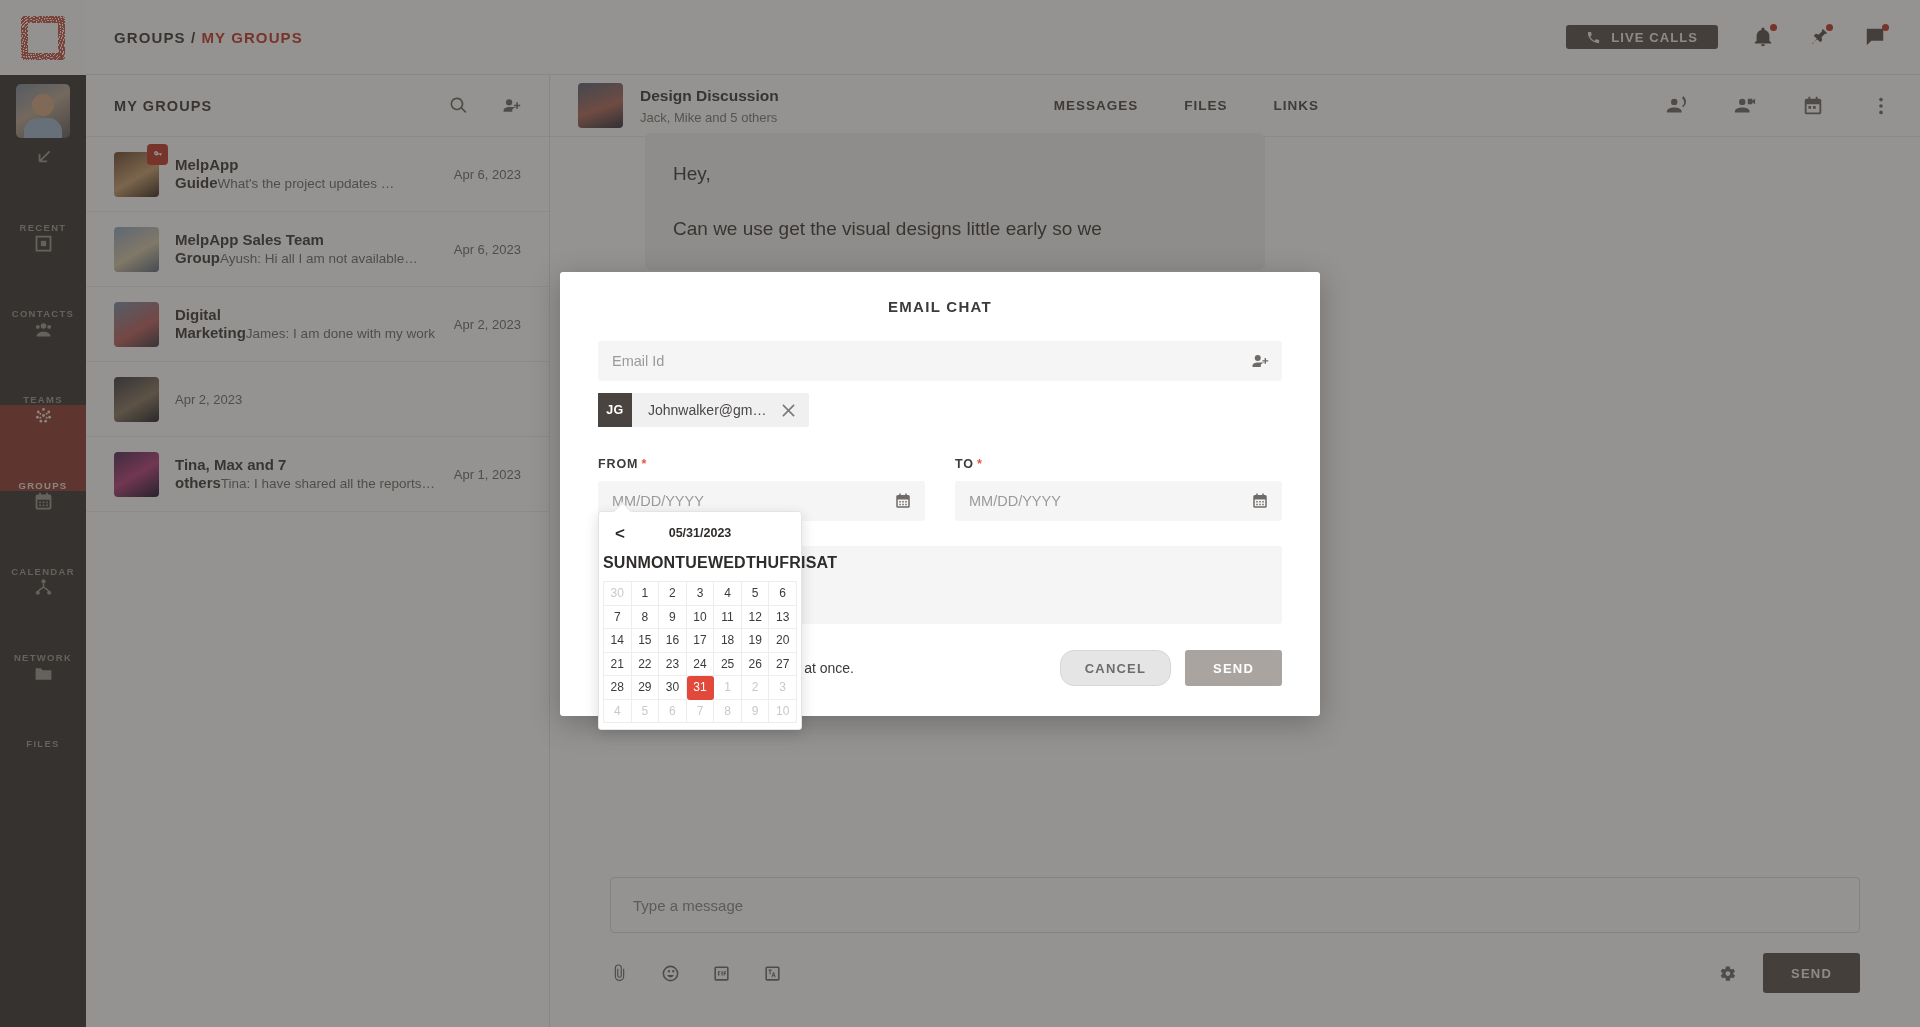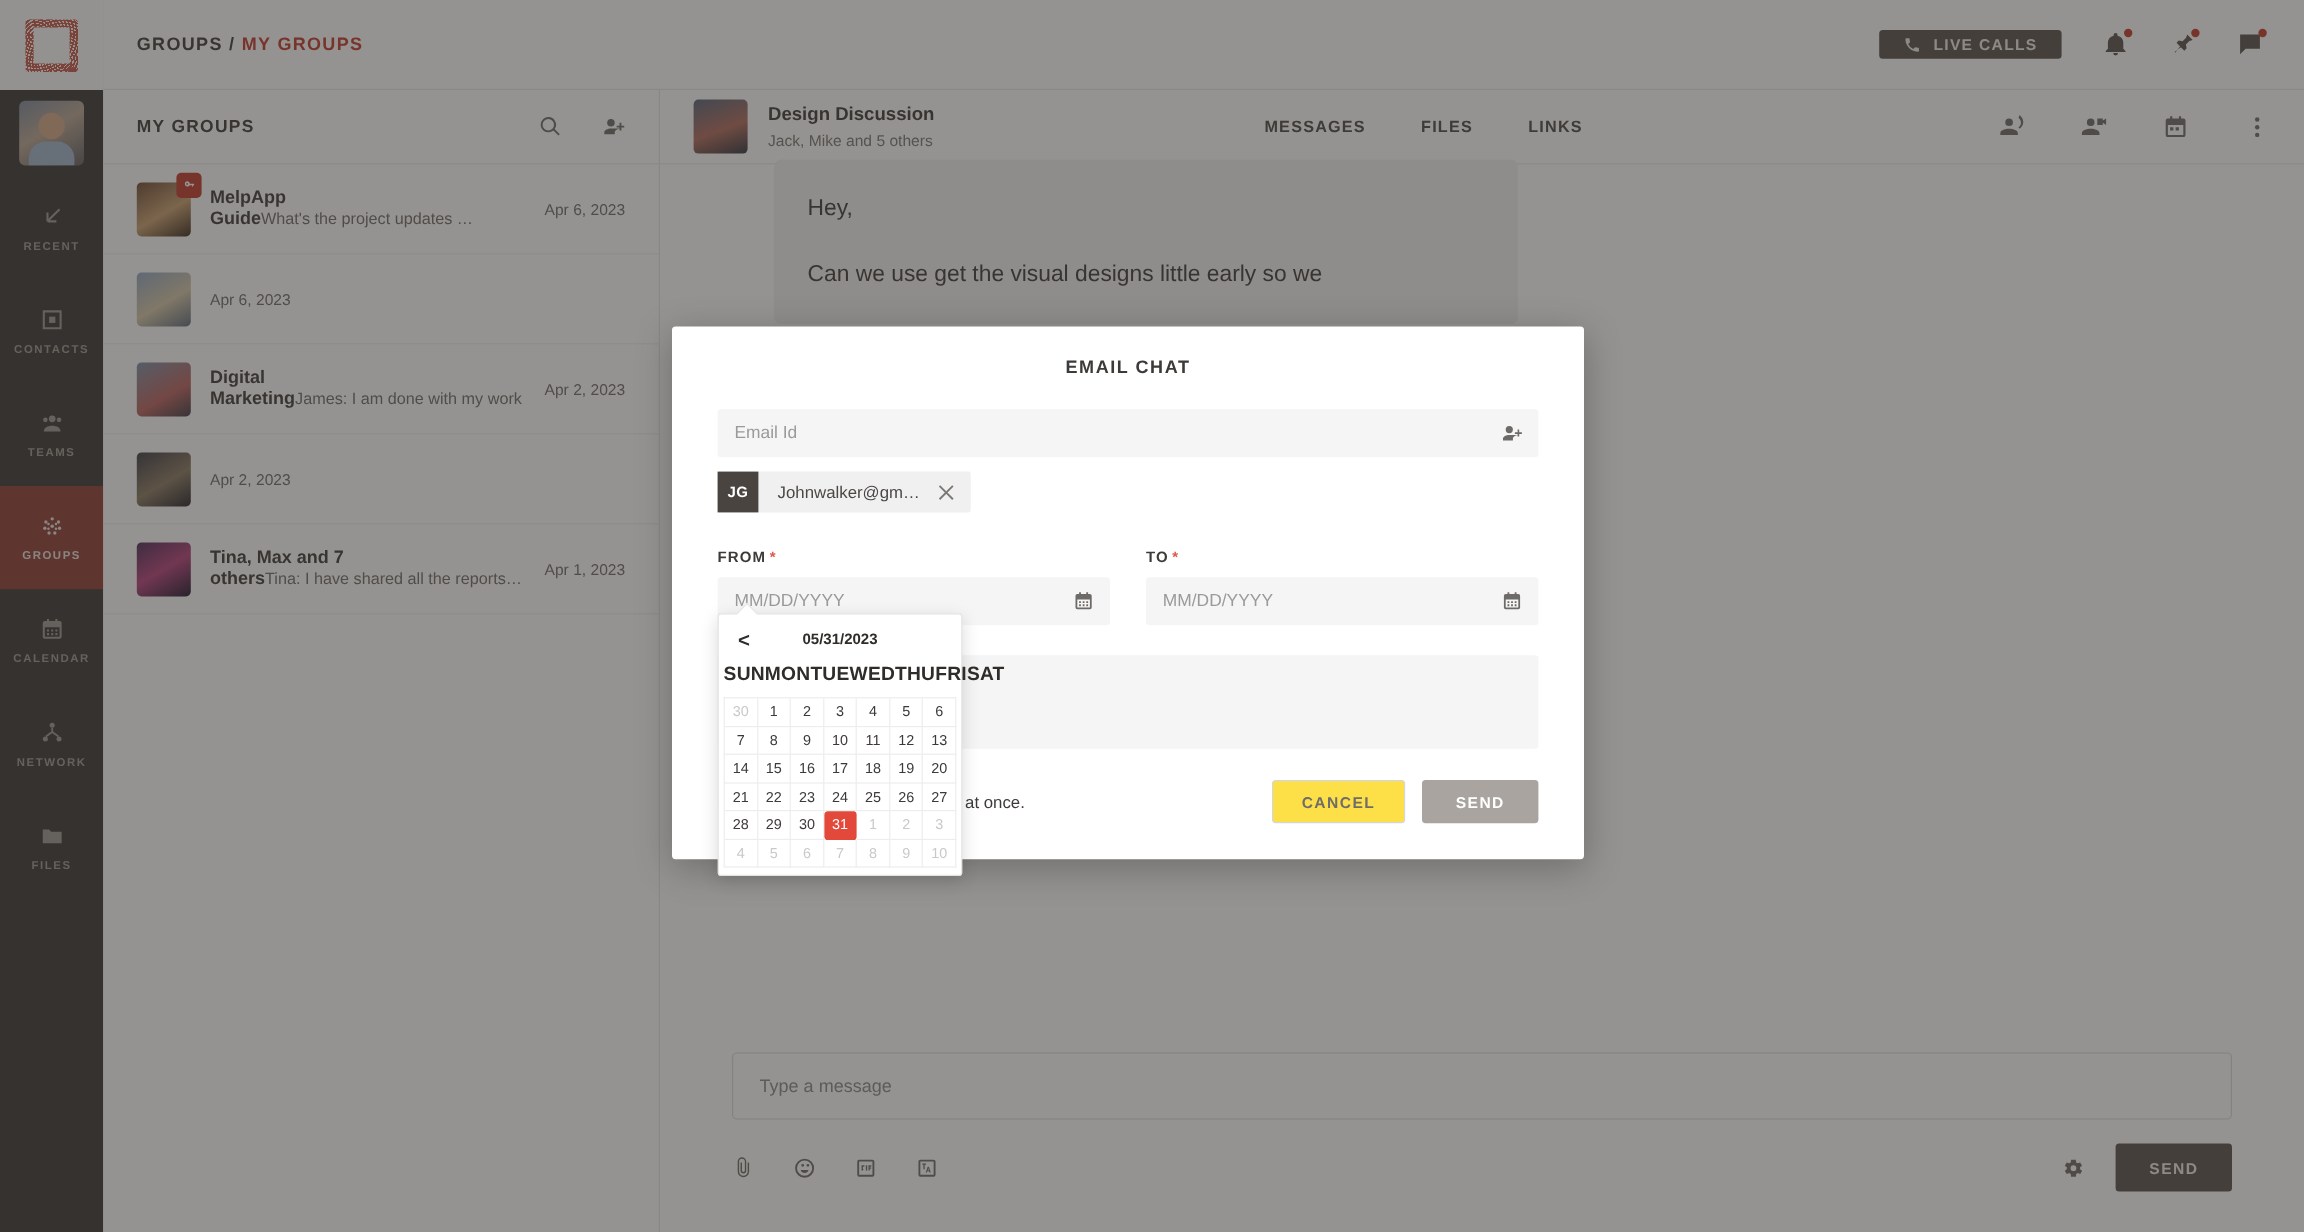--- a/index.html
+++ b/index.html
@@ -42,21 +42,21 @@
   .rail-avatar .ph::after{
     content:""; position:absolute; left:16px; top:10px; width:22px; height:22px;
     border-radius:50%; background:#d5a887;
   }
   .rail-avatar .ph::before{
     content:""; position:absolute; left:8px; bottom:0; width:38px; height:20px;
     border-radius:14px 14px 0 0; background:#9fb6cc;
   }
   .rail-item {
     height:86px; display:flex; flex-direction:column;
-    align-items:center; justify-content:center; gap:9px;
+    align-items:center; justify-content:space-between; gap:9px;
     color:#9b9793; cursor:pointer; position:relative;
   }
   .rail-item.active { background:#8e3b33; color:#e8e2de; }
   .rail-item .ri-label {
     font-size:9.5px; letter-spacing:1.3px; font-weight:600;
   }
   .rail-item svg { width:21px; height:21px; fill:currentColor; }
 
   
   .topbar {
@@ -228,21 +228,21 @@
 
   .msgbox {
     margin-top:25px; height:78px; background:#f5f5f5; border-radius:3px;
   }
   .modal-foot {
     margin-top:26px; display:flex; align-items:center;
   }
   .foot-note { font-size:14px; color:#3d3a38; }
   .foot-btns { margin-left:auto; display:flex; gap:14px; }
   .btn-cancel {
-    background:#fde047; border:1px solid #d6d6d6; border-radius:3px;
+    background:#e5e5e5; border:1px solid #d6d6d6; border-radius:14px;
     height:36px; padding:0 24px; font-size:13px; letter-spacing:1.2px;
     font-weight:600; color:#6f6c6a; cursor:pointer;
     font-family:"Liberation Sans", sans-serif;
   }
   .btn-send {
     background:#a9a4a0; border:0; border-radius:3px; color:#fff;
     height:36px; padding:0 28px; font-size:13px; letter-spacing:1.2px;
     font-weight:600; cursor:pointer; font-family:"Liberation Sans", sans-serif;
   }
 
@@ -421,20 +421,21 @@
                 <svg viewBox="0 0 24 24">
                   <path d="M8.5 6a4.5 4.5 0 103.9 6.8H16v2h2v-2h1.5v-2.5h-7.1A4.5 4.5 0 008.5 6zm-.6 3.2a1.4 1.4 0 110 2.8 1.4 1.4 0 010-2.8z"></path>
                 </svg>
               </span>
             </span>
             <span class="gr-mid"><span class="gr-name">MelpApp Guide</span><span class="gr-msg">What's the project updates …</span></span>
             <span class="gr-date">Apr 6, 2023</span>
           </div>
           <div class="grow">
             <span class="gr-av" style="background:linear-gradient(150deg,#8fa6c4,#d4c7a9 55%,#5b6a7d)"></span>
+            <span class="gr-mid"><span class="gr-name">MelpApp Sales Team Group</span><span class="gr-msg">Ayush: Hi all I am not available…</span></span>
             <span class="gr-date">Apr 6, 2023</span>
           </div>
           <div class="grow">
             <span class="gr-av" style="background:linear-gradient(150deg,#7b8fa8,#b9615f 60%,#3f3a45)"></span>
             <span class="gr-mid"><span class="gr-name">Digital Marketing</span><span class="gr-msg">James: I am done with my work</span></span>
             <span class="gr-date">Apr 2, 2023</span>
           </div>
           <div class="grow">
             <span class="gr-av" style="background:linear-gradient(150deg,#3b3a44,#8a7a63 55%,#232228)"></span>
             <span class="gr-date">Apr 2, 2023</span>

